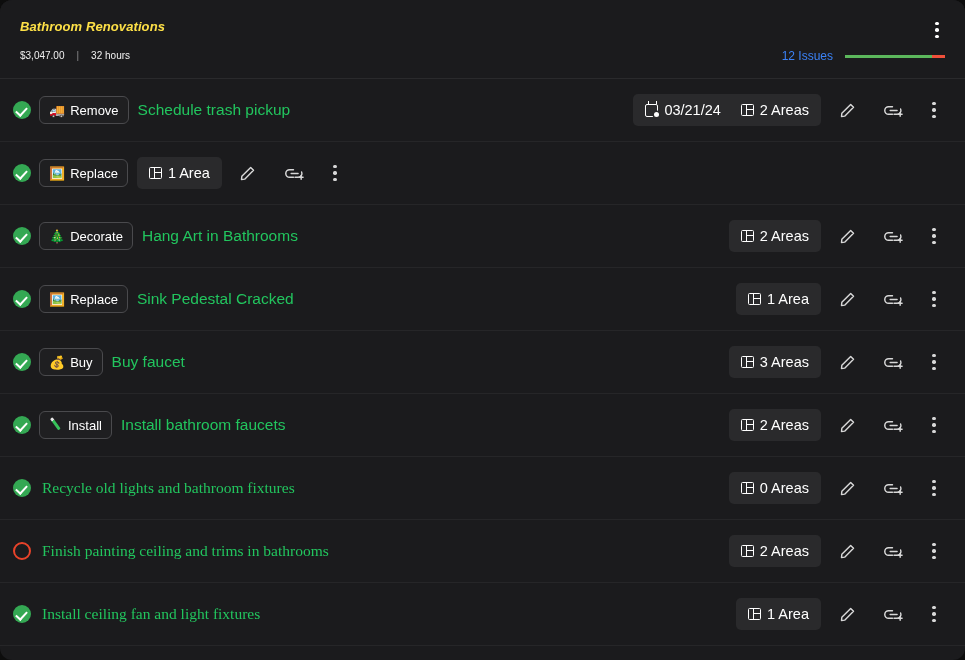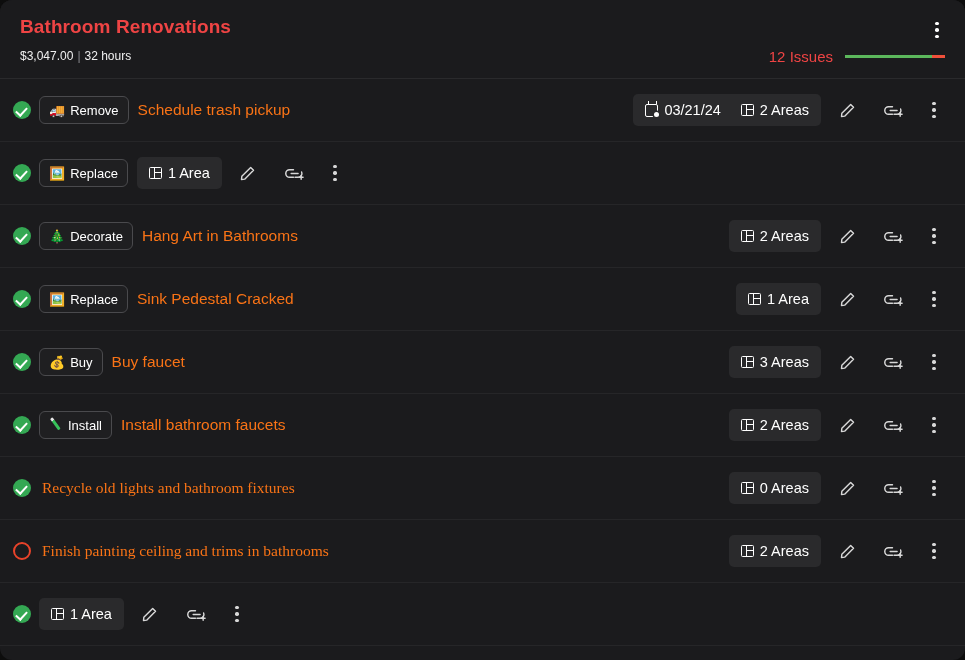--- a/index.html
+++ b/index.html
@@ -25,53 +25,54 @@
 
   
   .card-header {
     position: relative;
     padding: 14px 20px 12px 20px;
     flex: 0 0 auto;
     border-bottom: 1px solid #2a2a2c;
     background: #1b1b1d;
   }
   .header-title {
-    font-size: 19px;
+    font-size: 13px;
     font-weight: bold;
-    color: #ef4444;
+    color: #fde047;
     letter-spacing: 0.1px;
     line-height: 26px;
+    font-style: italic;
   }
   .header-subrow {
     display: flex;
     align-items: center;
     justify-content: space-between;
     margin-top: 6px;
   }
   .header-meta {
-    font-size: 12px;
+    font-size: 10px;
     color: #f0f0f0;
     display: flex;
     align-items: center;
-    gap: 4px;
+    gap: 12px;
     line-height: 20px;
     justify-content: space-between;
   }
   .meta-sep {
     color: #8a8a8e;
     font-weight: 300;
   }
   .header-right {
     display: flex;
     align-items: center;
     gap: 12px;
   }
   .issues-label {
-    font-size: 15px;
-    color: #ef4444;
+    font-size: 12px;
+    color: #3b82f6;
     white-space: nowrap;
   }
   .progress-track {
     position: relative;
     width: 100px;
     height: 3px;
     background: #3a3a3c;
     display: flex;
     overflow: hidden;
   }
@@ -167,21 +168,21 @@
     width: 2.5px; height: 14px;
     background: linear-gradient(to bottom, #e9e9e9 0 22%, #37c25a 22% 100%);
     transform: rotate(-36deg);
     transform-origin: top left;
     border-radius: 1px;
   }
 
   .task-title {
     flex: 1 1 auto;
     font-size: 15.5px;
-    color: #f97316;
+    color: #22c55e;
     white-space: nowrap;
     overflow: hidden;
     text-overflow: ellipsis;
     padding-right: 10px;
   }
   .task-title.no-tag { margin-left: 3px; font-family: Liberation Serif, serif; }
 
   .row-right {
     flex: 0 0 auto;
     display: flex;
@@ -589,20 +590,21 @@
           </div>
           <div class="row-kebab" style="margin-left: 8px;">
             <span></span>
             <span></span>
             <span></span>
           </div>
         </div>
       </div>
       <div class="task-row">
         <div class="status-icon done"></div>
+        <div class="task-title no-tag">Install ceiling fan and light fixtures</div>
         <div class="row-right">
           <div class="chips">
             <div class="chip">
               <span class="ico-grid"></span>
               <span>1 Area</span>
             </div>
           </div>
           <div class="icon-btn" style="margin-left: 9px;">
             <svg width="17" height="17" viewBox="0 0 24 24" fill="none" stroke="#d8d8d8" stroke-width="2" stroke-linecap="round" stroke-linejoin="round">
               <path d="M16.5 3.5l4 4L8 20l-4.5.5L4 16z"></path>

